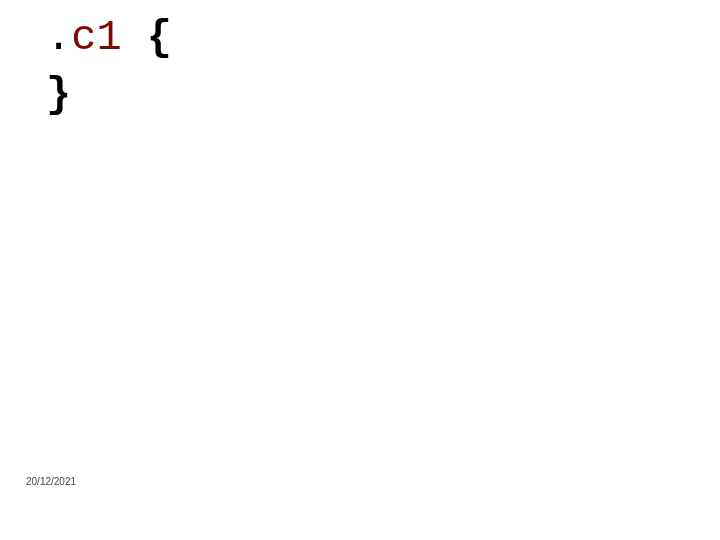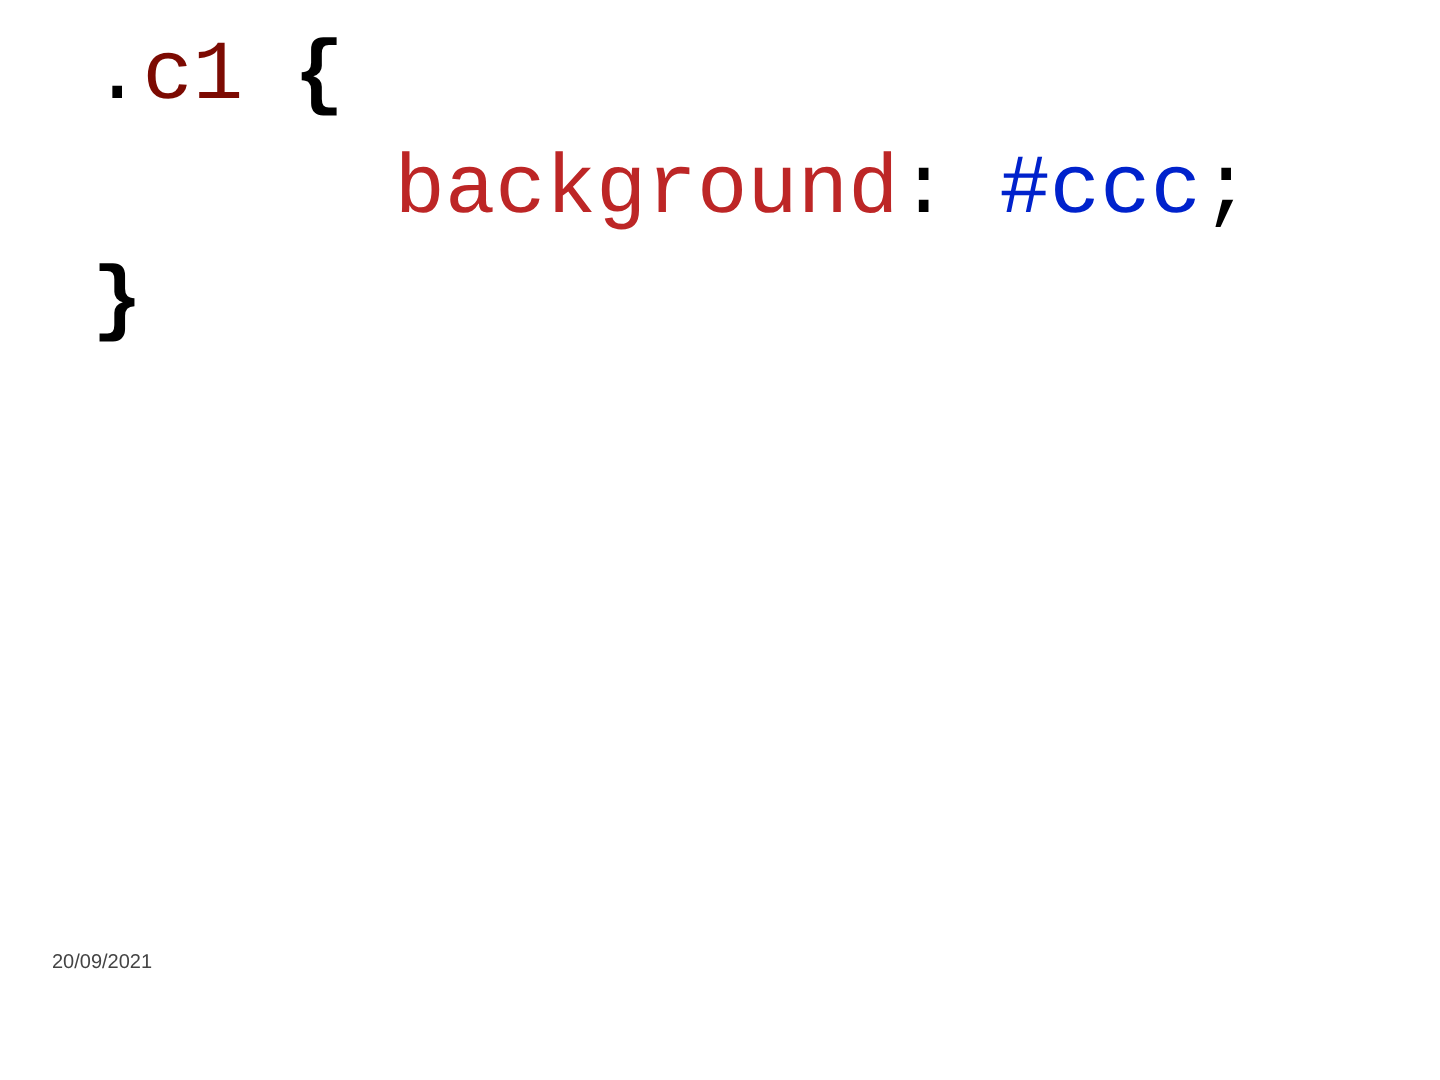--- a/index.html
+++ b/index.html
@@ -68,21 +68,20 @@
     font-family: Arial, sans-serif;
   }
 </style>
 </head>
 <body>
 
 <div class="slide">
 
   <div class="code-area">
     <div class="code-line"><span class="tok-dot">.</span><span class="tok-selector">c1</span> <span class="tok-brace">{</span></div>
-    <div class="code-line"><span>      </span><span class="tok-prop">background</span><span class="tok-colon">:</span> <span class="tok-value">#ccc</span><span class="tok-semi">;</span></div>
     <div class="code-line"><span class="tok-brace">}</span></div>
   </div>
 
 
-  <div class="footer-date">20/09/2021</div>
+  <div class="footer-date">20/12/2021</div>
   <div class="footer-page">50</div>
 
 </div>
 
 </body></html>

